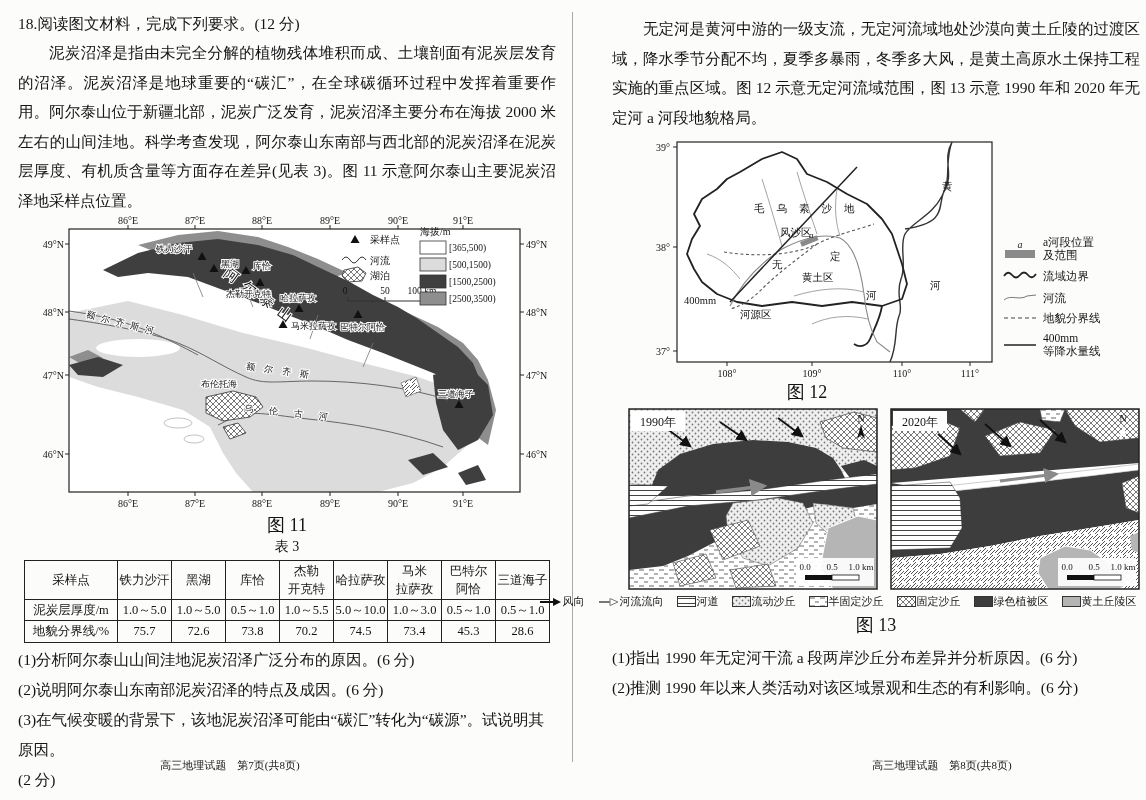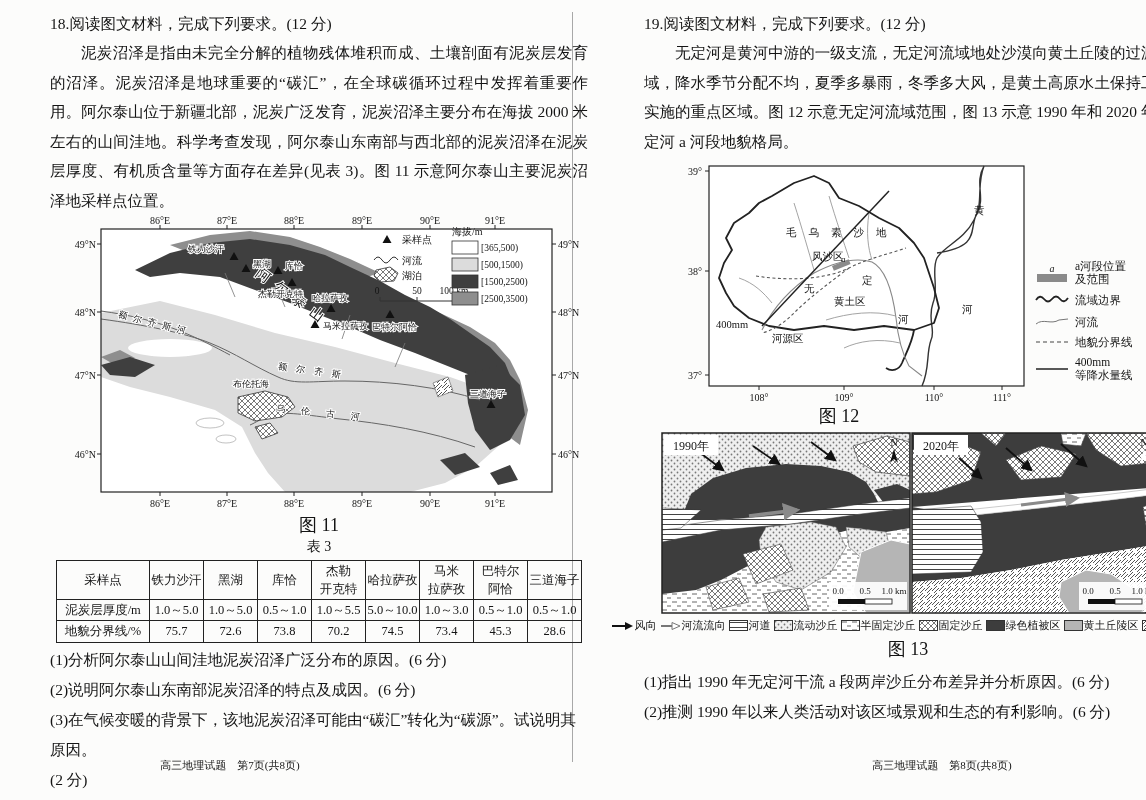--- a/index.html
+++ b/index.html
@@ -1,49 +1,49 @@
 <!DOCTYPE html>
 <html><head>
 <meta charset="utf-8">
 <style>
   html,body{margin:0;padding:0;}
   body{width:1146px;height:800px;background:#fcfcfb;color:#141414;
        font-family:"Liberation Serif","DejaVu Serif",serif;position:relative;overflow:hidden;}
   .sheet{position:absolute;inset:0;}
   .divider{position:absolute;left:572px;top:12px;width:1px;height:750px;background:#a8a8a8;}
-  .col{position:absolute;top:12px;margin-left:32px;}
+  .col{position:absolute;top:12px;}
   #page7{left:18px;width:538px;}
   #page8{left:612px;width:528px;}
   .qhead{font-size:15.5px;line-height:24px;}
   .para{font-size:15.5px;line-height:29.5px;text-align:justify;text-indent:2em;margin:2px 0 0 0;}
   .subq{font-size:15.5px;line-height:30px;}
   figure{margin:0;}
   .figcap{text-align:center;font-size:18px;line-height:20px;}
   .tablecap{text-align:center;font-size:14px;line-height:20px;margin-top:2px;}
   table{border-collapse:collapse;margin:3px auto 2px;border:1.5px solid #222;}
   th,td{border:1px solid #222;font-weight:normal;text-align:center;font-size:12.5px;
         padding:1px 1px;white-space:pre-line;line-height:1.45;}
   th.corner,td.rowlab{width:90px;}
   th.site{width:51px;}
   .pagefoot{position:absolute;top:758px;font-size:11px;text-align:center;width:260px;}
   #foot7{left:100px;} #foot8{left:812px;}
   
   svg text{font-family:"Liberation Serif","DejaVu Serif",serif;fill:#141414;}
   .ax{font-size:10px;}
   .halo{paint-order:stroke;stroke:#fff;stroke-width:2px;fill:#111;font-size:9px;}
   .map12lab{font-size:10.5px;}
-  .f13legend{display:flex;align-items:center;justify-content:center;gap:3px;
+  .f13legend{display:flex;align-items:center;justify-content:center;gap:13px;
              font-size:11px;margin-top:4px;white-space:nowrap;}
   .f13legend .li{display:inline-flex;align-items:center;gap:1px;}
   .fig12wrap{display:flex;margin-top:2px;}
   .f12legend{width:128px;padding-top:102px;font-size:11.5px;}
   .f12legend .li{display:flex;align-items:center;gap:5px;margin-bottom:7px;line-height:1.15;}
   .f12legend .sym{flex:0 0 36px;text-align:center;}
   .f12legend .lab{white-space:pre-line;}
-  .panels{display:flex;justify-content:center;margin-top:6px;padding-left:6px;}
+  .panels{display:flex;gap:12px;justify-content:flex-end;margin-top:6px;padding-left:6px;}
 </style>
 </head>
 <body>
 
 <svg width="0" height="0" style="position:absolute">
   <defs>
     <pattern id="pc" width="6" height="6" patternUnits="userSpaceOnUse">
       <rect width="6" height="6" fill="#fff"></rect>
         <path d="M0 0L6 6M6 0L0 6" stroke="#555" stroke-width="0.8"></path>
     </pattern>
@@ -234,21 +234,20 @@
       </table>
 
     <div class="subq">(1)分析阿尔泰山山间洼地泥炭沼泽广泛分布的原因。(6 分)</div>
     <div class="subq">(2)说明阿尔泰山东南部泥炭沼泽的特点及成因。(6 分)</div>
     <div class="subq">(3)在气候变暖的背景下，该地泥炭沼泽可能由“碳汇”转化为“碳源”。试说明其原因。</div>
     <div class="subq">(2 分)</div>
   </section>
   <div class="pagefoot" id="foot7">高三地理试题　第7页(共8页)</div>
 
   <section class="col" id="page8">
-    <div class="qhead">19.阅读图文材料，完成下列要求。(12 分)</div>
     <p class="para">无定河是黄河中游的一级支流，无定河流域地处沙漠向黄土丘陵的过渡区域，降水季节分配不均，夏季多暴雨，冬季多大风，是黄土高原水土保持工程实施的重点区域。图 12 示意无定河流域范围，图 13 示意 1990 年和 2020 年无定河 a 河段地貌格局。</p>
 
     <figure>
       <div class="fig12wrap">
         <svg viewBox="0 0 390 248" width="390" height="248">
           <rect x="65" y="8" width="315" height="220" fill="#fff" stroke="#222" stroke-width="1.2"></rect>
 
           <path d="M340,8 C330,25 342,40 333,55 C324,72 338,88 293,95 M340,8 C332,28 340,45 330,62 C320,82 300,88 293,100 C287,112 295,130 289,145 C283,162 292,172 287,182 C282,196 286,210 278,228" fill="none" stroke="#333" stroke-width="1.4"></path>
 
           <polygon fill="none" stroke="#222" stroke-width="1.8" stroke-linejoin="round" points="150,25 170,18 185,25 195,40 215,48 235,60 255,70 270,85 280,100 285,115 290,130 295,150 290,165 270,172 240,168 210,172 180,168 150,172 125,168 105,160 90,148 82,135 75,120 80,105 88,92 82,80 90,65 105,55 115,45 128,38"></polygon>

